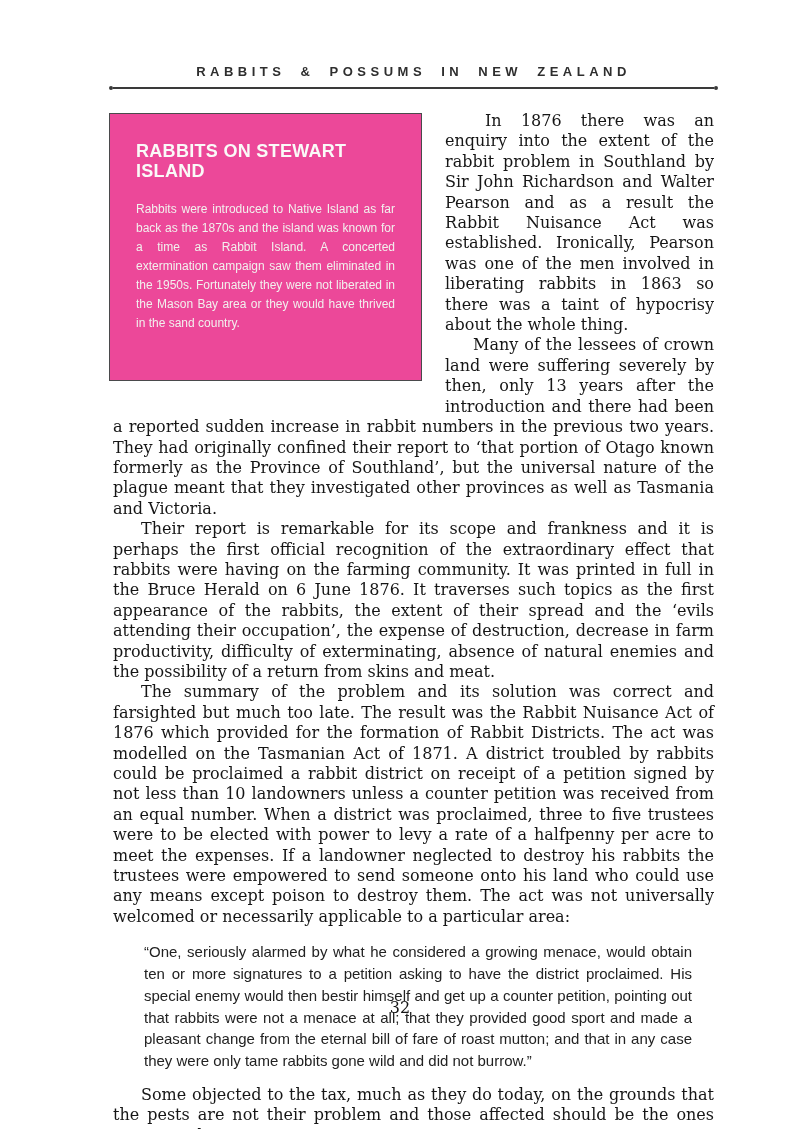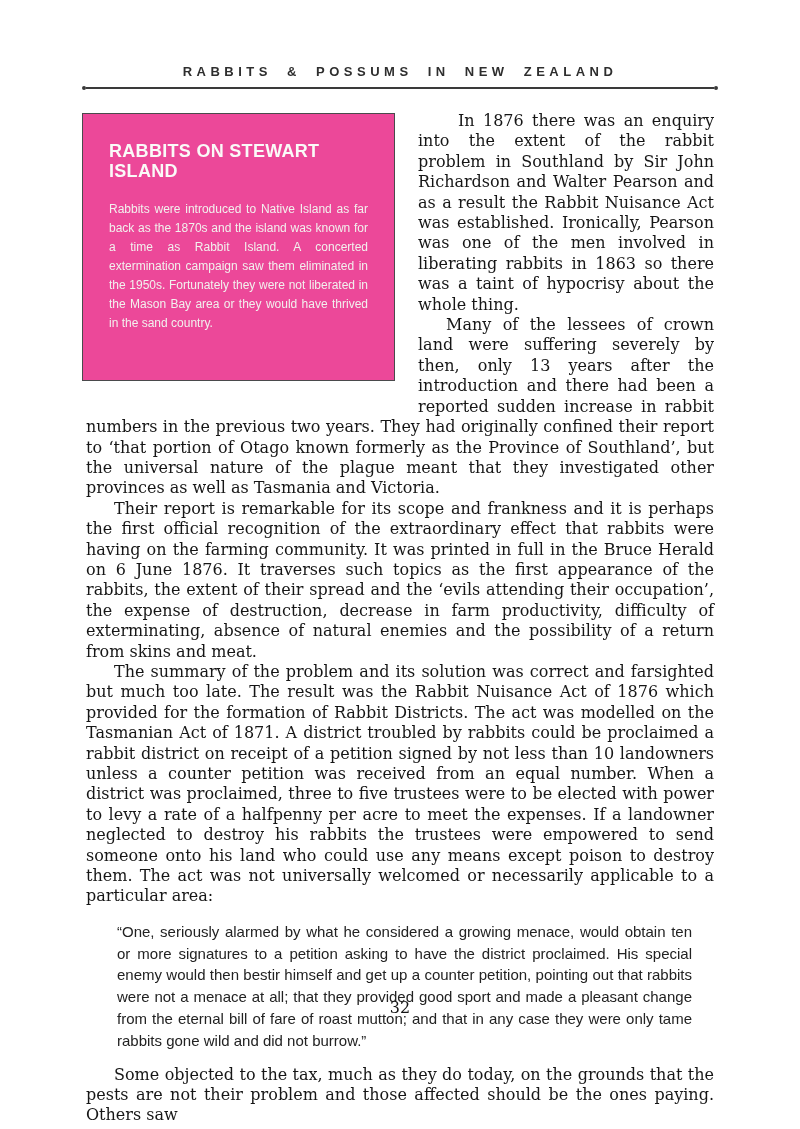--- a/index.html
+++ b/index.html
@@ -5,20 +5,21 @@
   * { margin: 0; padding: 0; box-sizing: border-box; }
   html, body { background: #ffffff; }
   body { width: 800px; height: 1129px; position: relative; overflow: hidden; }
 
   .page {
     width: 800px; height: 1059px;
     position: relative;
     background: #ffffff;
     font-family: "DejaVu Serif", serif;
     color: #161616;
+    padding-left: 27px;
   }
 
   
   .running-header { padding-top: 64px; }
   .header-title {
     text-align: center;
     font-family: "Liberation Sans", sans-serif;
     font-size: 13px;
     font-weight: 600;
     letter-spacing: 4.5px;

